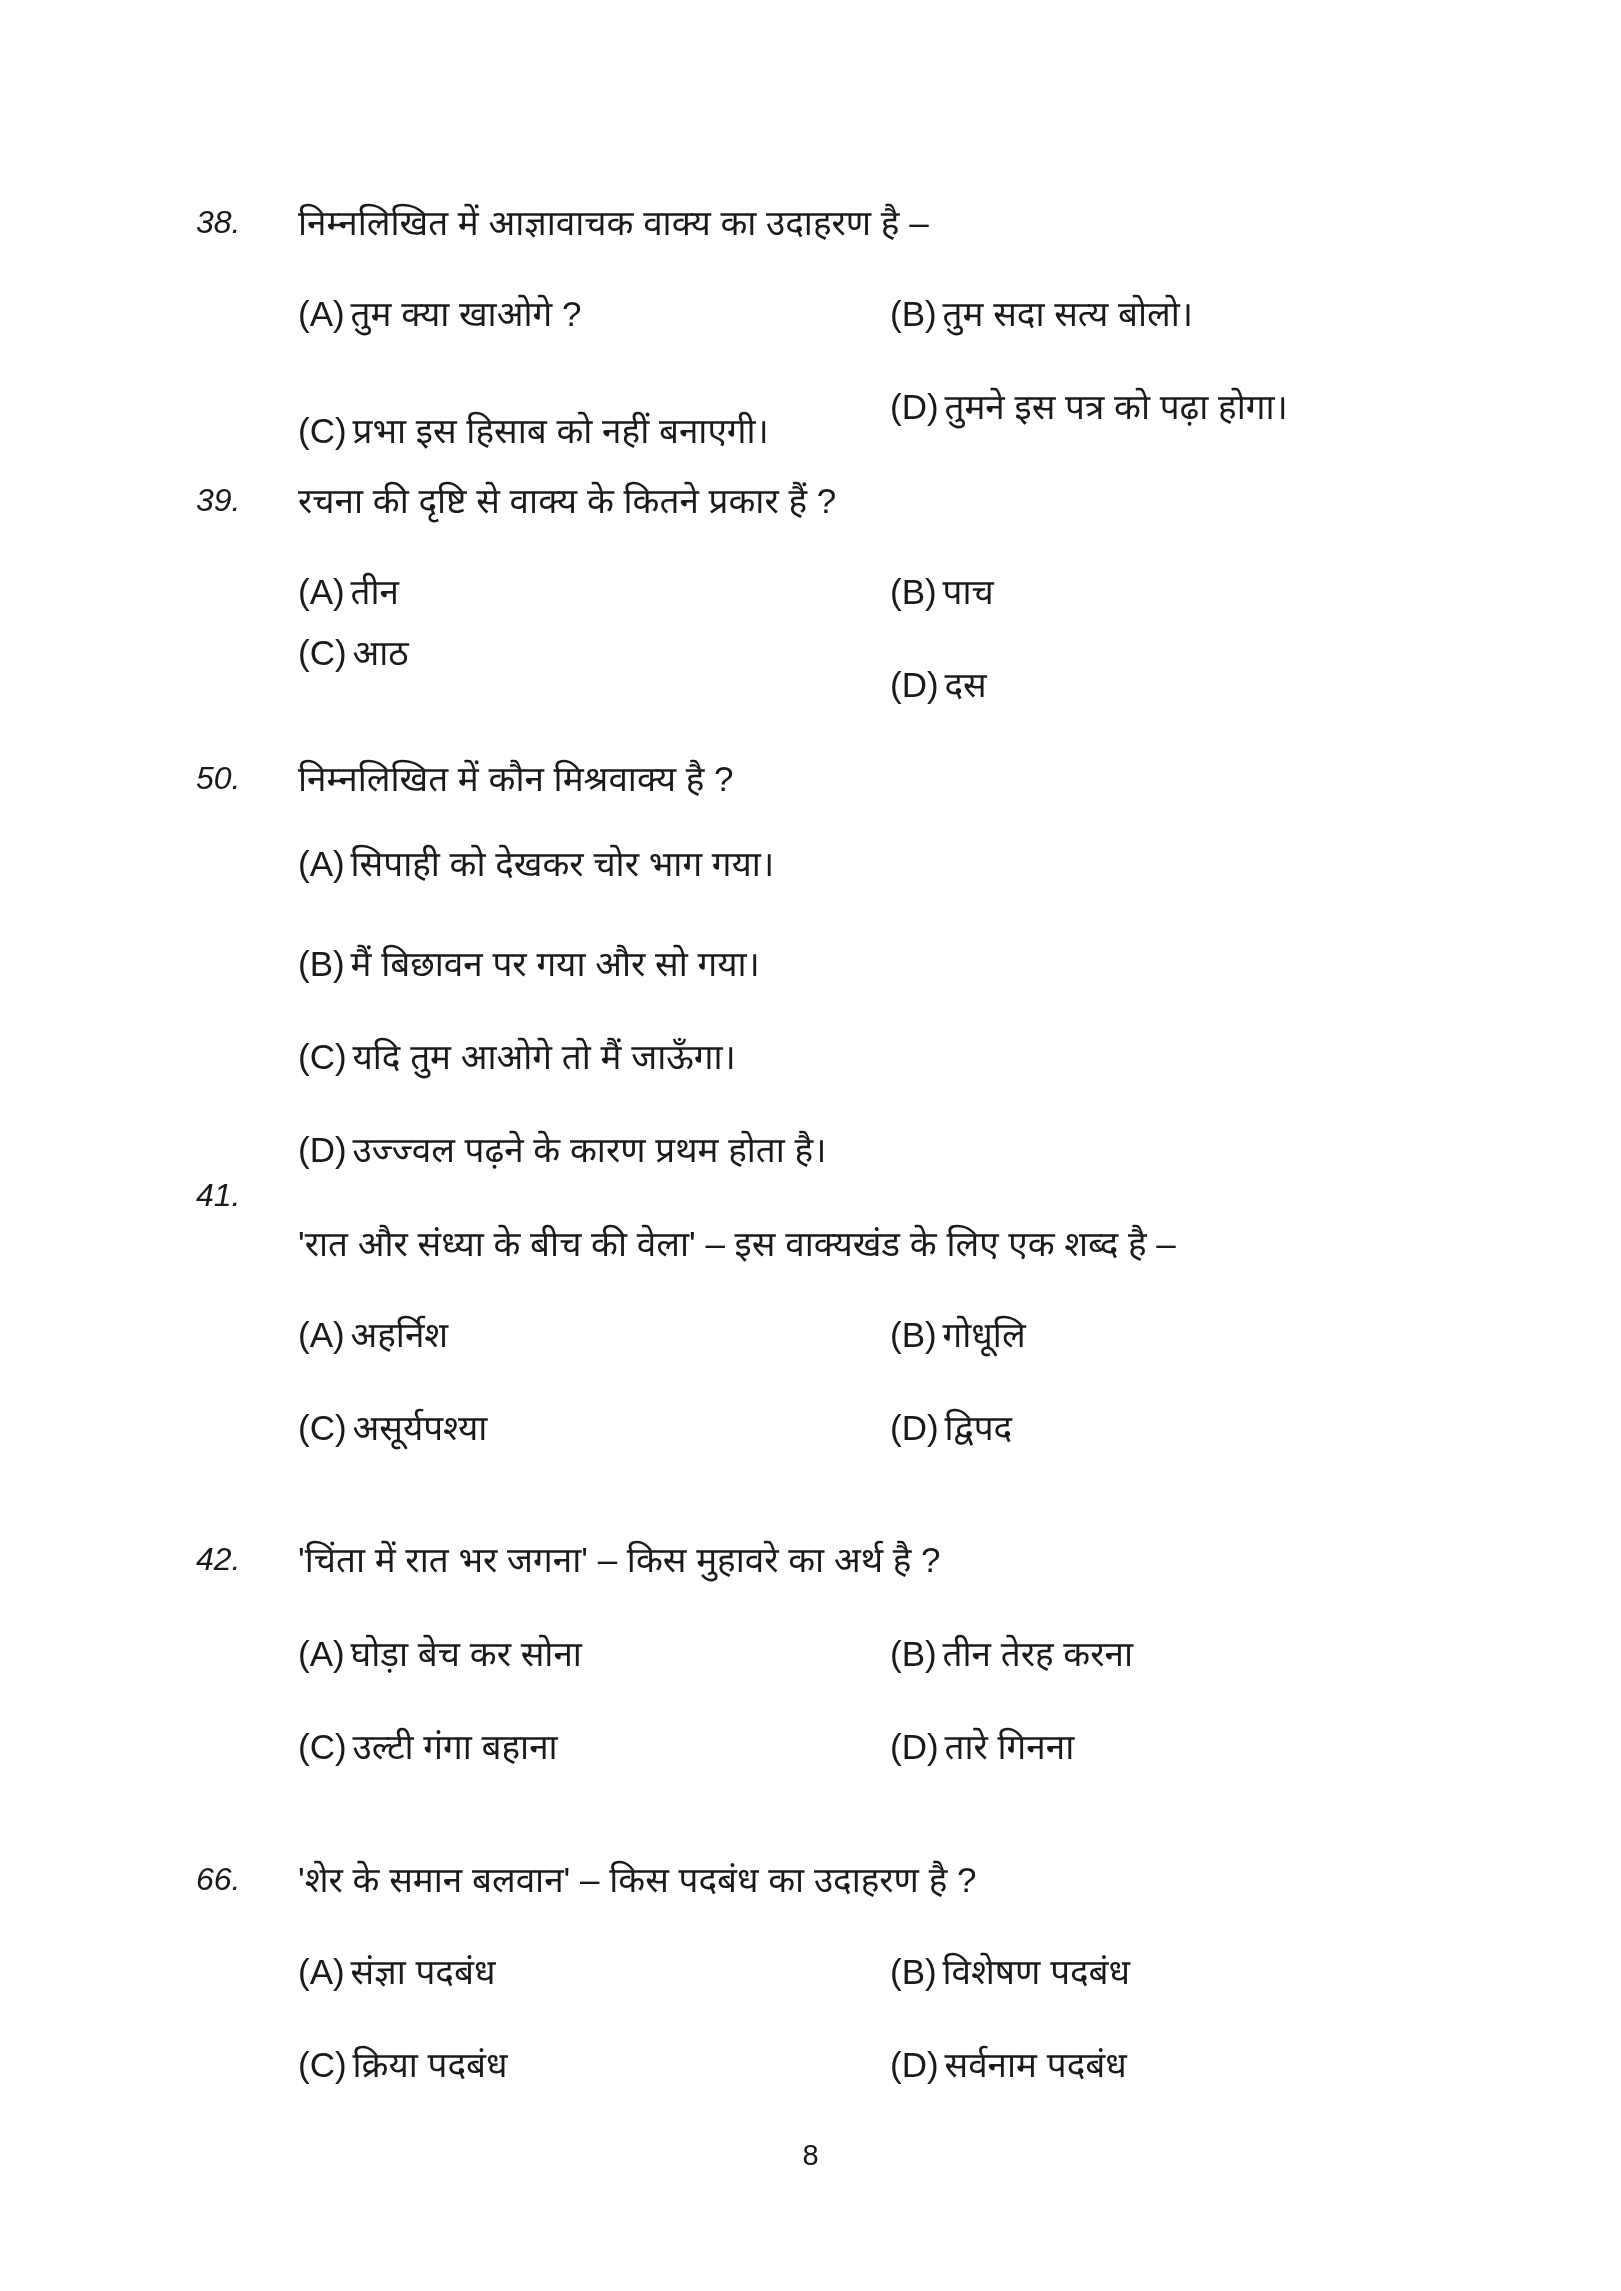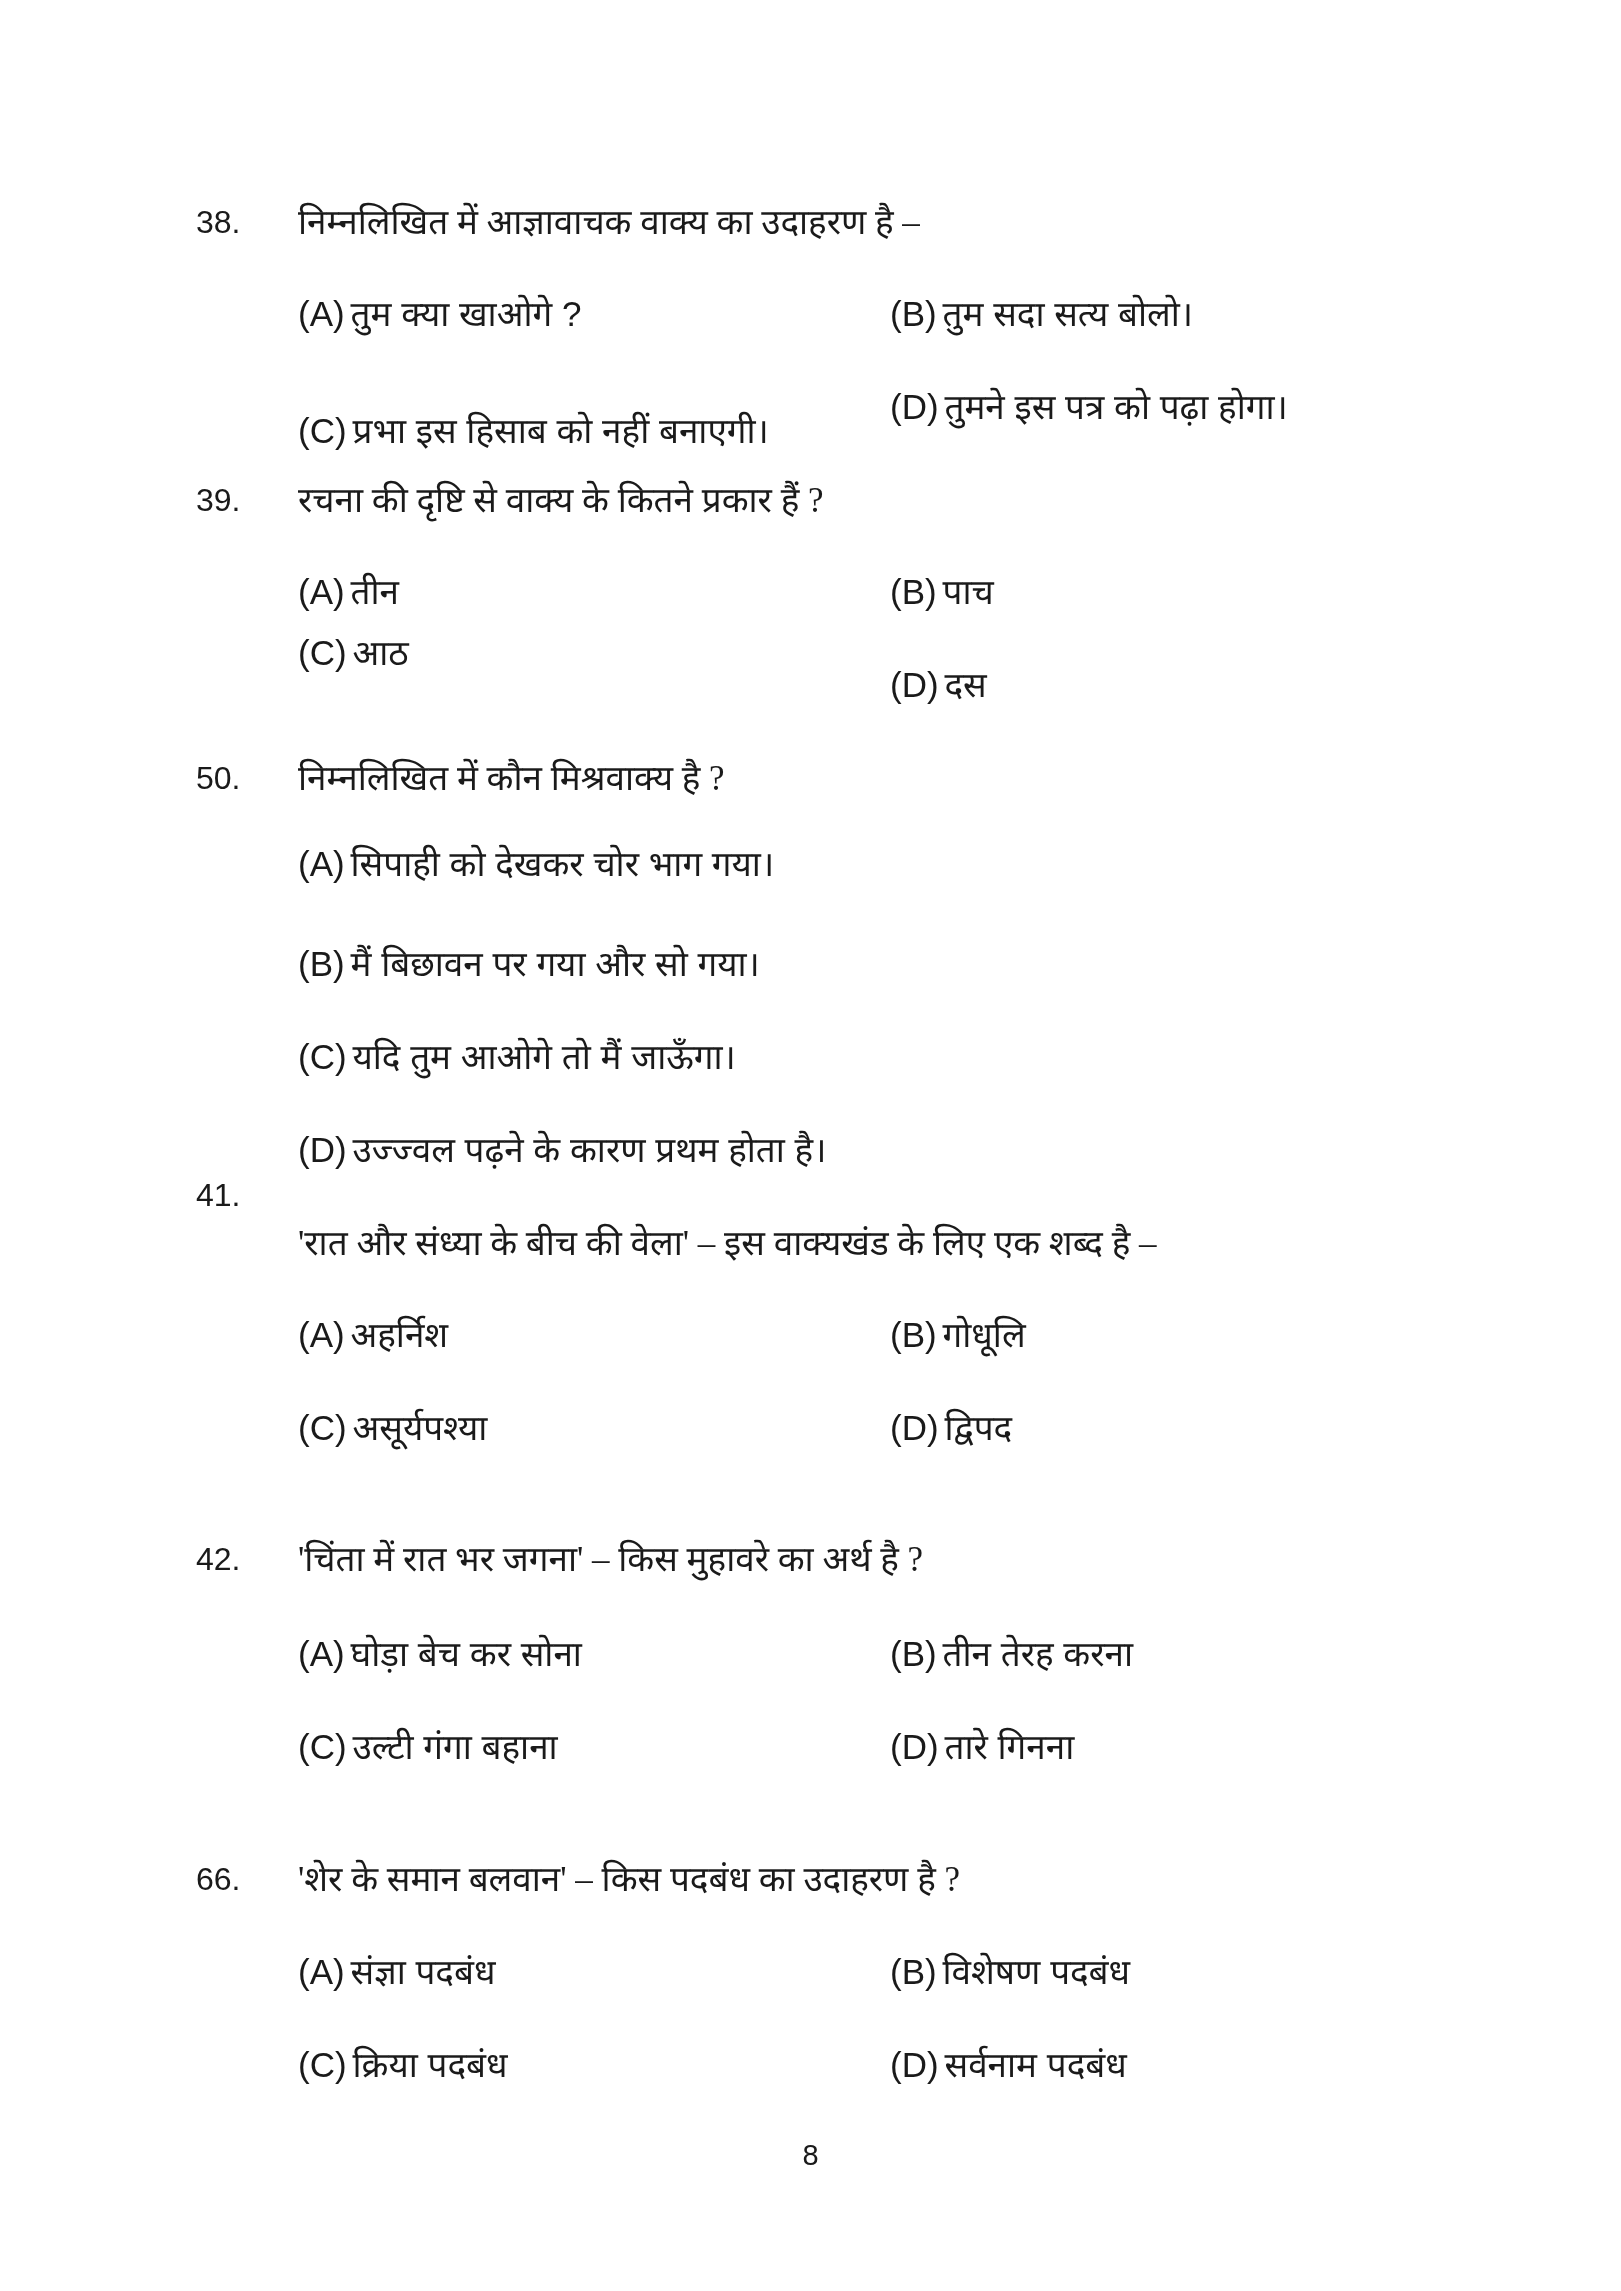--- a/index.html
+++ b/index.html
@@ -1,20 +1,20 @@
 <!DOCTYPE html>
 <html><head>
 <meta charset="utf-8">
 <style>
   html, body { margin: 0; padding: 0; background: #ffffff; }
   body { width: 1621px; height: 2292px; position: relative; overflow: hidden;
          font-family: "Liberation Sans", "DejaVu Sans", sans-serif; color: #1a1a1a; }
   .line { position: absolute; font-size: 35px; line-height: 43px; white-space: nowrap; transform: translateY(-50%); }
-  .qnum { position: absolute; font-size: 32px; line-height: 43px; transform: translateY(-50%); left: 196px; }
-  .qtext { left: 298px; font-family: Liberation Serif, serif; }
+  .qnum { position: absolute; font-size: 32px; line-height: 43px; transform: translateY(-50%); left: 196px; font-style: italic; }
+  .qtext { left: 298px; }
   .colA { left: 298px; }
   .colB { left: 890px; }
   .label { margin-right: 5.9px; }
   .pageno { position: absolute; left: 0; width: 1621px; text-align: center; top: 2139px; font-size: 29px; }
 </style>
 </head>
 <body>
 
 <div>
   <span class="qnum" style="top:222px">38.</span>

